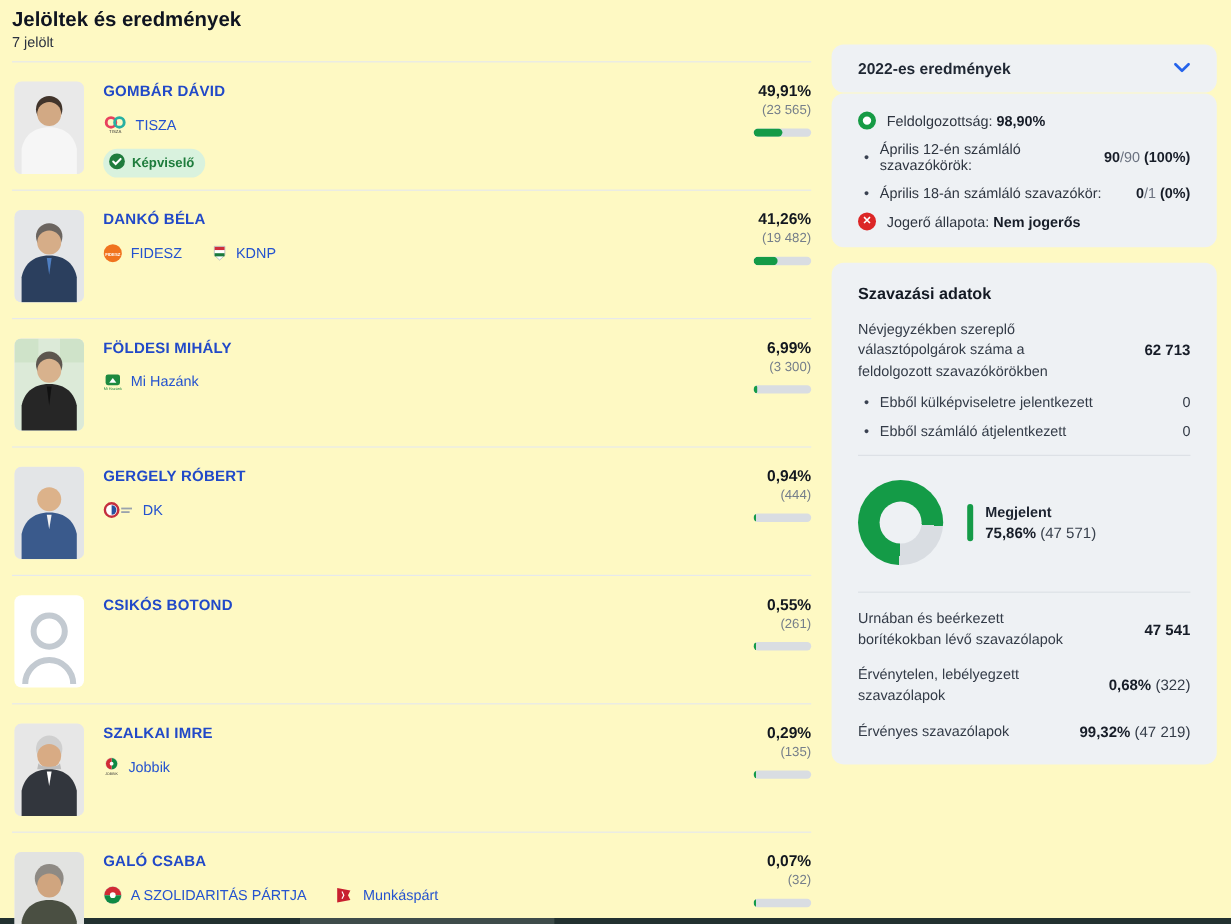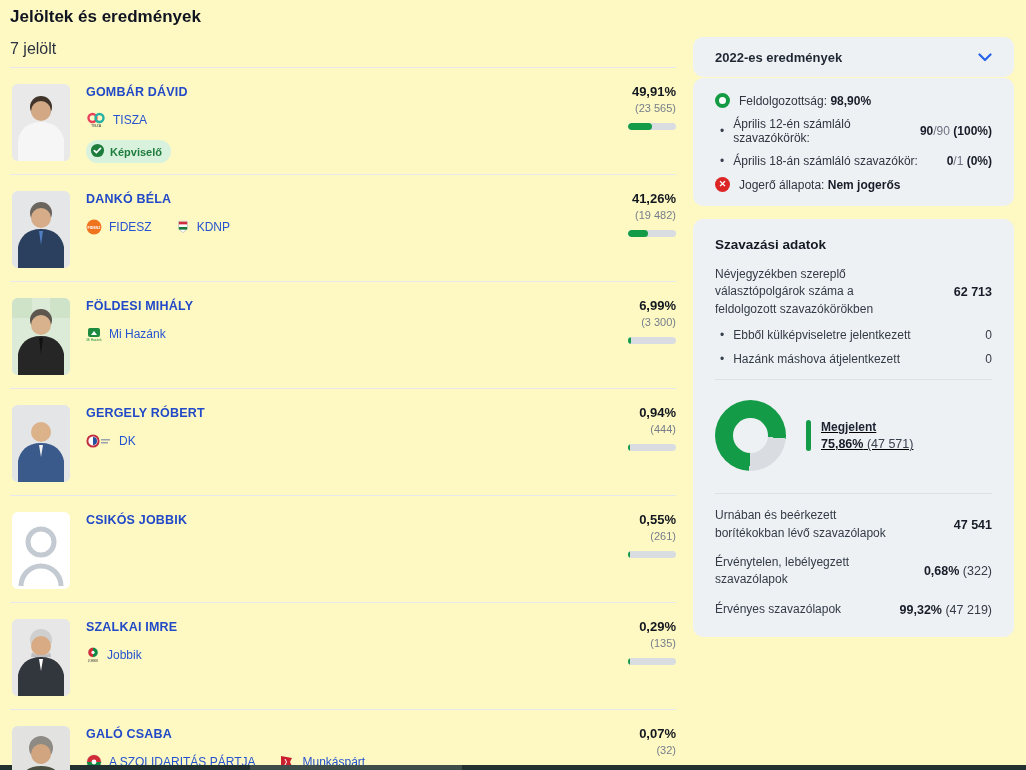--- a/index.html
+++ b/index.html
@@ -2,21 +2,21 @@
 <html><head>
 <meta charset="utf-8">
 <style>
   * { box-sizing: border-box; }
   body { margin:0; font-family:"Liberation Sans", sans-serif; background:#fff; }
   .page { position:relative; width:1026px; height:770px; background:#fef9c3; overflow:hidden; }
 
   
   .main { position:absolute; left:10px; top:6px; width:666px; }
   .title { font-size:17px; font-weight:bold; color:#0f1420; margin:0; line-height:22px; }
-  .count { font-size:16px; color:#2b3240; margin:12px 0 9px; }
+  .count { font-size:12px; color:#2b3240; margin:0 0 9px; }
   .rows  { }
   .row { display:flex; border-top:1px solid #e7e9ec; padding-top:16px; height:107px; }
   .photo { position:relative; z-index:2; width:58px; height:77px; border-radius:6px; overflow:hidden; flex:none; margin-left:2px; background:#eaeaea; }
   .photo svg { display:block; }
   .photo.placeholder { background:#fff; }
   .info { flex:1; padding-left:16px; padding-top:1px; }
   .cand-name { font-size:12.5px; font-weight:bold; color:#2149c8; letter-spacing:.2px; }
   .parties { display:flex; gap:24px; margin-top:13px; align-items:center; }
   .chip { display:flex; align-items:center; gap:7px; }
   .chip svg { display:block; flex:none; }
@@ -51,21 +51,21 @@
   .v-title { font-size:13.5px; font-weight:bold; color:#141a24; margin-bottom:14px; }
   .v-row { display:flex; align-items:center; font-size:12px; color:#333b47; line-height:1.45;gap:36px; }
   .v-row .lbl { width:188px; }
   .v-row .val { margin-left:auto; text-align:right; white-space:nowrap; font-size:12.5px; }
   .v-bullets { margin-top:6px; }
   .v-bullet { display:flex; align-items:center; font-size:12px; color:#333b47; margin:10px 0; }
   .v-div { border-top:1px solid #dde1e6; margin:13px 0; }
   .donut-wrap { display:flex; align-items:center; gap:20px; padding:7px 0 9px; }
   .donut { position:relative; width:71px; height:71px; border-radius:50%; flex:none; }
   .donut::after { content:""; position:absolute; inset:18px; border-radius:50%; background:#eef1f4; }
-  .legend { display:flex; flex-direction:column; gap:11px;text-decoration:underline; }
+  .legend { display:flex; flex-direction:column; gap:11px; }
   .legend-item { display:flex; gap:10px; }
   .legend-marker { width:5px; border-radius:3px; flex:none; }
   .legend-label { font-size:12px; font-weight:bold; color:#1c2330; }
   .legend-value { font-size:12.5px; margin-top:3px; color:#39414d; }
   .ballots .v-row { margin:12px 0; }
   .ballots .lbl { width:172px; }
 
   
   .footer-bar { position:absolute; left:0; bottom:0; width:1026px; height:5px; background:#223130; z-index:1; }
   .footer-bar .seg { position:absolute; left:250px; top:0; width:212px; height:5px; background:#3e4c4a; }
@@ -234,21 +234,21 @@
       </div>
 
       <div class="row">
         <div class="photo placeholder">
           <span><svg width="58" height="77" viewBox="0 0 58 77" fill="none" stroke="#c3cad1" stroke-width="5">
                 <circle cx="29" cy="30" r="13"></circle>
                 <path d="M9 74a20 20 0 0 1 40 0"></path>
               </svg></span>
         </div>
         <div class="info">
-          <div class="cand-name">CSIKÓS JOBBIK</div>
+          <div class="cand-name">CSIKÓS BOTOND</div>
         </div>
         <div class="result">
           <div class="pct">0,55%</div>
           <div class="cnt">(261)</div>
           <div class="bar">
               <div class="bar-fill" style="width: 2px; background: rgb(20, 155, 71);"></div>
             </div>
         </div>
       </div>
 
@@ -376,21 +376,21 @@
       </div>
 
       <div class="v-bullets">
         <div class="v-bullet">
           <span class="bullet">•</span>
           <span>Ebből külképviseletre jelentkezett</span>
           <span class="s-val">0</span>
         </div>
         <div class="v-bullet">
           <span class="bullet">•</span>
-          <span>Hazánk máshova átjelentkezett</span>
+          <span>Ebből számláló átjelentkezett</span>
           <span class="s-val">0</span>
         </div>
       </div>
 
       <div class="v-div"></div>
 
       <div class="donut-wrap">
         <div class="donut" style="background: conic-gradient(from 95deg, rgb(217, 221, 226) 0deg, rgb(217, 221, 226) 86.904deg, rgb(20, 155, 71) 86.904deg, rgb(20, 155, 71) 360deg);"></div>
         <div class="legend">
           <div class="legend-item">

